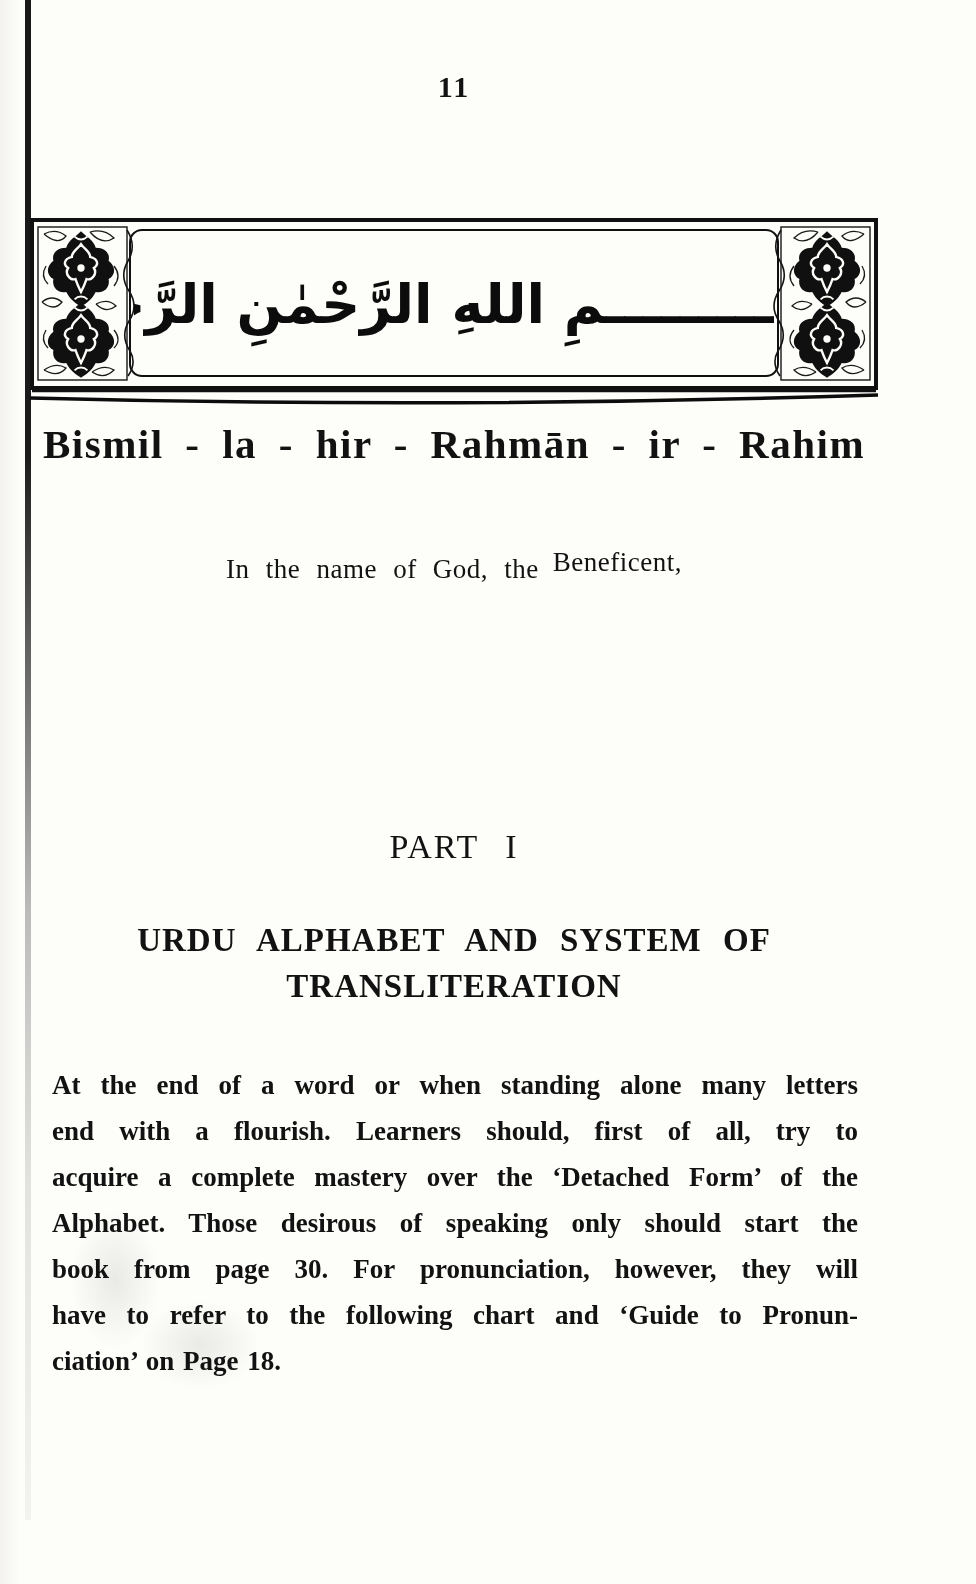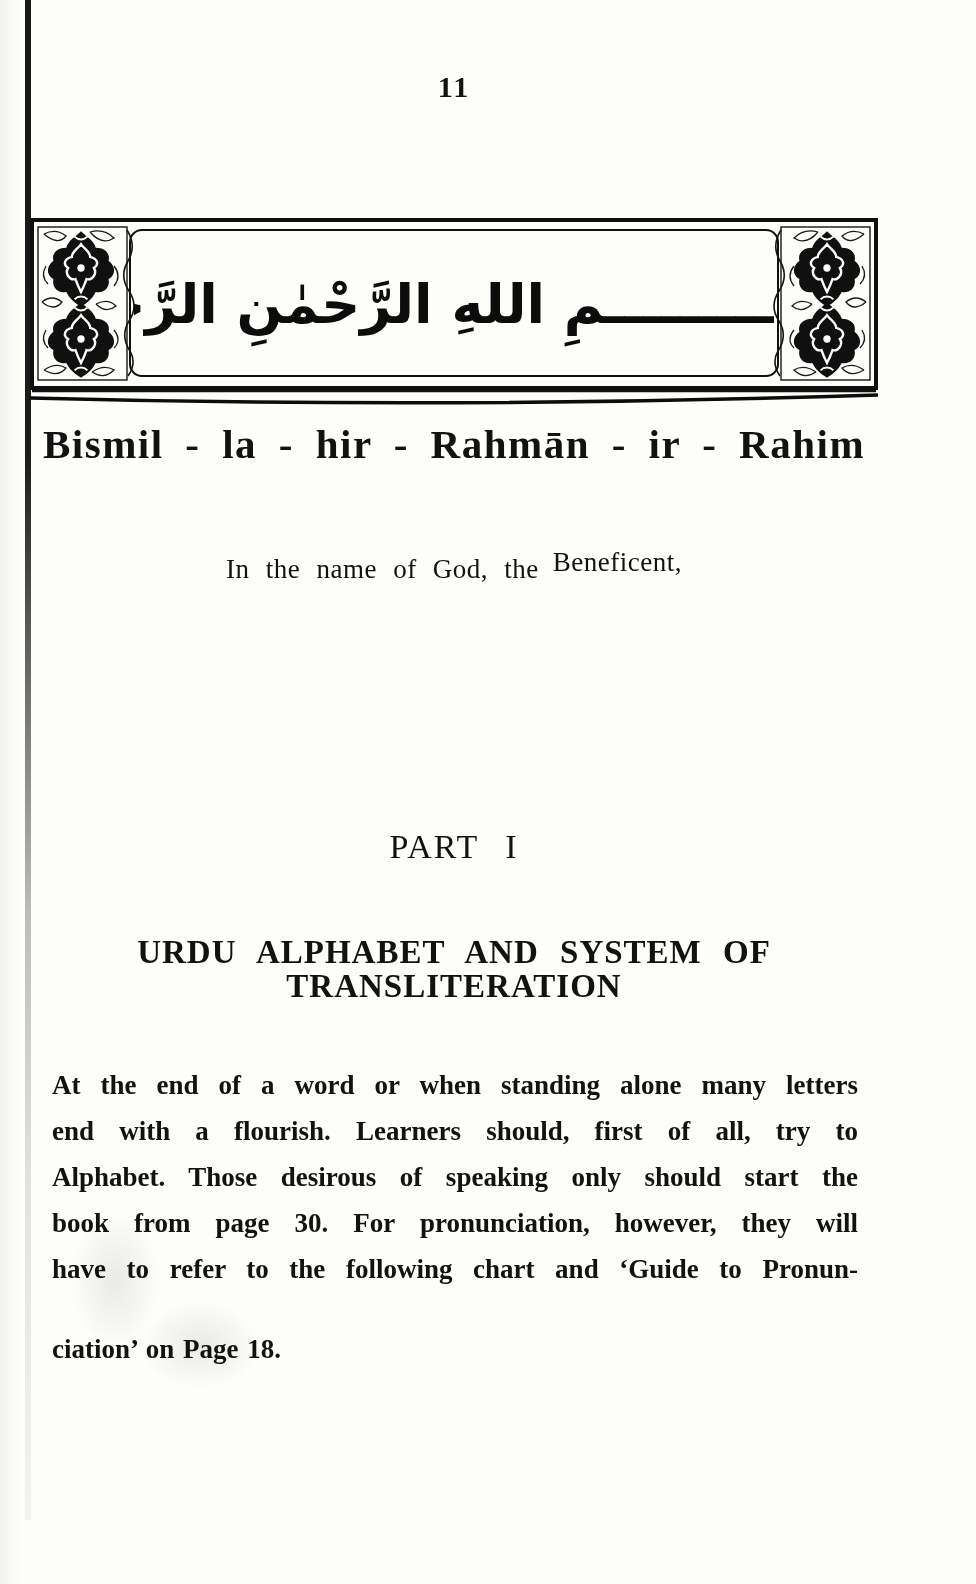--- a/index.html
+++ b/index.html
@@ -81,34 +81,34 @@
     letter-spacing: 2px;
     word-spacing: 16px;
     text-align: center;
   }
   .chapter-line {
     font-size: 33px;
     font-weight: bold;
     letter-spacing: 1px;
     word-spacing: 12px;
   }
-  .chap-1 { top: 922px; margin-top: 12px; }
+  .chap-1 { top: 922px; }
   .chap-2 { top: 968px; }
   .body-text {
     position: absolute;
     left: 52px; top: 1062px;
     width: 806px;
     font-size: 27px;
     font-weight: bold;
     line-height: 46px;
     word-spacing: 2px;
   }
   .bline { text-align: justify; text-align-last: justify; }
   .bline.first { padding-left: 112px; }
-  .bline.last { text-align: right; text-align-last: left; margin-top: 34px; }
+  .bline.last { text-align: right; text-align-last: left; }
   .smudge {
     position: absolute;
     border-radius: 50%;
     background: radial-gradient(rgba(60,60,60,.10), rgba(60,60,60,0) 70%);
   }
   .sm1 { left: 70px; top: 1210px; width: 90px; height: 140px; }
   .sm2 { left: 140px; top: 1300px; width: 120px; height: 90px; }
 </style>
 </head>
 <body>
@@ -176,19 +176,20 @@
   </div>
 
   <div class="centered part-heading">PART I</div>
 
   <div class="centered chapter-line chap-1">URDU ALPHABET AND SYSTEM OF</div>
   <div class="centered chapter-line chap-2">TRANSLITERATION</div>
 
   <div class="body-text">
     <div class="bline">At the end of a word or when standing alone many letters</div>
     <div class="bline">end with a flourish. Learners should, first of all, try to</div>
+    <div class="bline">acquire a complete mastery over the ‘Detached Form’ of the</div>
     <div class="bline">Alphabet. Those desirous of speaking only should start the</div>
     <div class="bline">book from page 30. For pronunciation, however, they will</div>
     <div class="bline">have to refer to the following chart and ‘Guide to Pronun-</div>
     <div class="bline last">ciation’ on Page 18.</div>
   </div>
 
 </div>
 
 </body></html>

